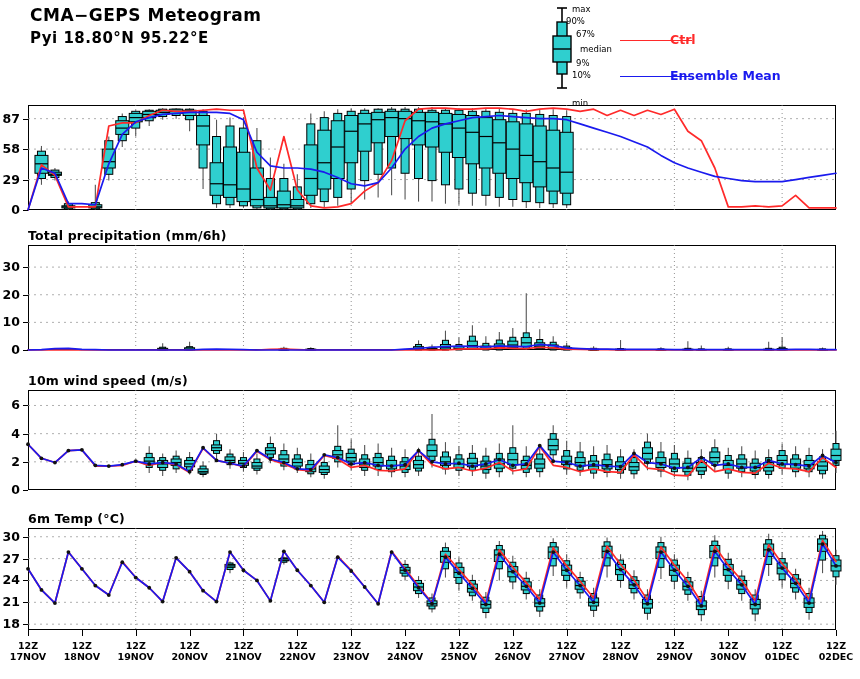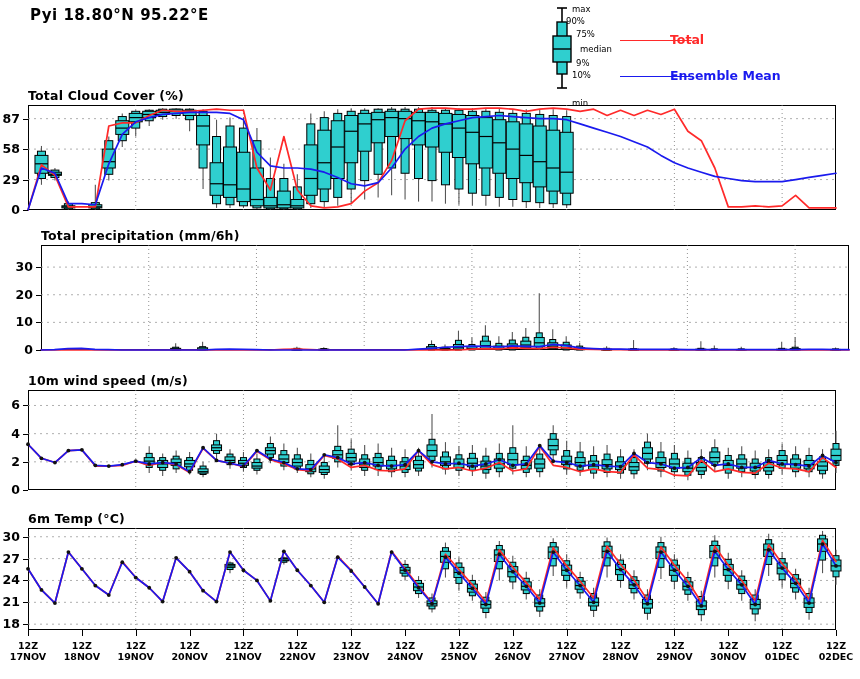--- a/index.html
+++ b/index.html
@@ -31,48 +31,48 @@
   .ytick{position:absolute;height:0;border-top:1.5px solid #000;width:5px;}
   .xtick{position:absolute;width:0;border-left:1.5px solid #000;height:6px;}
   .xlab{position:absolute;font-size:9.5px;font-weight:bold;text-align:center;
         white-space:nowrap;line-height:11px;}
   svg{position:absolute;left:0;top:0;overflow:visible;}
 </style>
 </head>
 <body>
 
 <div id="header">
+  <div id="title-main">CMA−GEPS Meteogram</div>
   <div id="title-loc">Pyi 18.80°N 95.22°E</div>
 </div>
 
 <div id="legend">
   <svg id="legend-box" width="40" height="88">
       <line x1="14" y1="4" x2="14" y2="84" stroke="#000000" stroke-width="1.6"></line>
       <line x1="9" y1="4" x2="19" y2="4" stroke="#000000" stroke-width="1.6"></line>
       <line x1="9" y1="84" x2="19" y2="84" stroke="#000000" stroke-width="1.6"></line>
       <rect x="9" y="18" width="10" height="52" fill="#2fcfcf" stroke="#000000" stroke-width="1.4"></rect>
       <rect x="5" y="32" width="18" height="26" fill="#2fcfcf" stroke="#000000" stroke-width="1.4"></rect>
       <line x1="5" y1="45" x2="23" y2="45" stroke="#000000" stroke-width="1.4"></line>
     </svg>
   <span class="lg-label" style="left:24px;top:2px">max</span>
   <span class="lg-label" style="left:18px;top:14px">90%</span>
-  <span class="lg-label" style="left:28px;top:27px">75%</span>
+  <span class="lg-label" style="left:28px;top:27px">67%</span>
   <span class="lg-label" style="left:32px;top:42px">median</span>
   <span class="lg-label" style="left:28px;top:56px">9%</span>
   <span class="lg-label" style="left:24px;top:68px">10%</span>
   <span class="lg-label" style="left:24px;top:96px">min</span>
 
   <span class="lg-line" style="left:72px;top:38px;border-color:#ff2a2a"></span>
-  <span class="lg-key" style="left:122px;top:30px;color:#ff2a2a">Total</span>
+  <span class="lg-key" style="left:122px;top:30px;color:#ff2a2a">Ctrl</span>
   <span class="lg-line" style="left:72px;top:74px;border-color:#1a1aee"></span>
   <span class="lg-key" style="left:122px;top:66px;color:#1a1aee">Ensemble Mean</span>
 </div>
 
 <div class="panel" id="panel-cloud" style="top: 105px; width: 808px; height: 105px;">
-    <div class="panel-title" style="top: -17px;">Total Cloud Cover (%)</div>
     <div class="frame" style="width: 808px; height: 105px;"></div>
     <svg width="808" height="105">
       <line x1="0" y1="74.55" x2="808" y2="74.55" stroke="#9a9a9a" stroke-width="0.8" stroke-dasharray="2,4"></line>
       <line x1="0" y1="44.1" x2="808" y2="44.1" stroke="#9a9a9a" stroke-width="0.8" stroke-dasharray="2,4"></line>
       <line x1="0" y1="13.650000000000006" x2="808" y2="13.650000000000006" stroke="#9a9a9a" stroke-width="0.8" stroke-dasharray="2,4"></line>
       <line x1="107.73333333333333" y1="0" x2="107.73333333333333" y2="105" stroke="#777" stroke-width="0.8" stroke-dasharray="1,3"></line>
       <line x1="215.46666666666667" y1="0" x2="215.46666666666667" y2="105" stroke="#777" stroke-width="0.8" stroke-dasharray="1,3"></line>
       <line x1="323.20000000000005" y1="0" x2="323.20000000000005" y2="105" stroke="#777" stroke-width="0.8" stroke-dasharray="1,3"></line>
       <line x1="430.93333333333334" y1="0" x2="430.93333333333334" y2="105" stroke="#777" stroke-width="0.8" stroke-dasharray="1,3"></line>
       <line x1="538.6666666666666" y1="0" x2="538.6666666666666" y2="105" stroke="#777" stroke-width="0.8" stroke-dasharray="1,3"></line>
@@ -239,21 +239,21 @@
     </svg>
     <span class="ytick" style="left: -5px; top: 105px;"></span>
     <span class="ylab" style="left: -48px; width: 40px; top: 97px;">0</span>
     <span class="ytick" style="left: -5px; top: 74.55px;"></span>
     <span class="ylab" style="left: -48px; width: 40px; top: 66.55px;">29</span>
     <span class="ytick" style="left: -5px; top: 44.1px;"></span>
     <span class="ylab" style="left: -48px; width: 40px; top: 36.1px;">58</span>
     <span class="ytick" style="left: -5px; top: 13.65px;"></span>
     <span class="ylab" style="left: -48px; width: 40px; top: 5.65px;">87</span>
   </div>
-<div class="panel" id="panel-precip" style="top: 245px; width: 808px; height: 105px; margin-left: 13px;">
+<div class="panel" id="panel-precip" style="top: 245px; width: 808px; height: 105px;">
     <div class="panel-title" style="top: -17px;">Total precipitation (mm/6h)</div>
     <div class="frame" style="width: 808px; height: 105px;"></div>
     <svg width="808" height="105">
       <line x1="0" y1="77.36842105263158" x2="808" y2="77.36842105263158" stroke="#9a9a9a" stroke-width="0.8" stroke-dasharray="2,4"></line>
       <line x1="0" y1="49.73684210526316" x2="808" y2="49.73684210526316" stroke="#9a9a9a" stroke-width="0.8" stroke-dasharray="2,4"></line>
       <line x1="0" y1="22.10526315789474" x2="808" y2="22.10526315789474" stroke="#9a9a9a" stroke-width="0.8" stroke-dasharray="2,4"></line>
       <line x1="107.73333333333333" y1="0" x2="107.73333333333333" y2="105" stroke="#777" stroke-width="0.8" stroke-dasharray="1,3"></line>
       <line x1="215.46666666666667" y1="0" x2="215.46666666666667" y2="105" stroke="#777" stroke-width="0.8" stroke-dasharray="1,3"></line>
       <line x1="323.20000000000005" y1="0" x2="323.20000000000005" y2="105" stroke="#777" stroke-width="0.8" stroke-dasharray="1,3"></line>
       <line x1="430.93333333333334" y1="0" x2="430.93333333333334" y2="105" stroke="#777" stroke-width="0.8" stroke-dasharray="1,3"></line>

